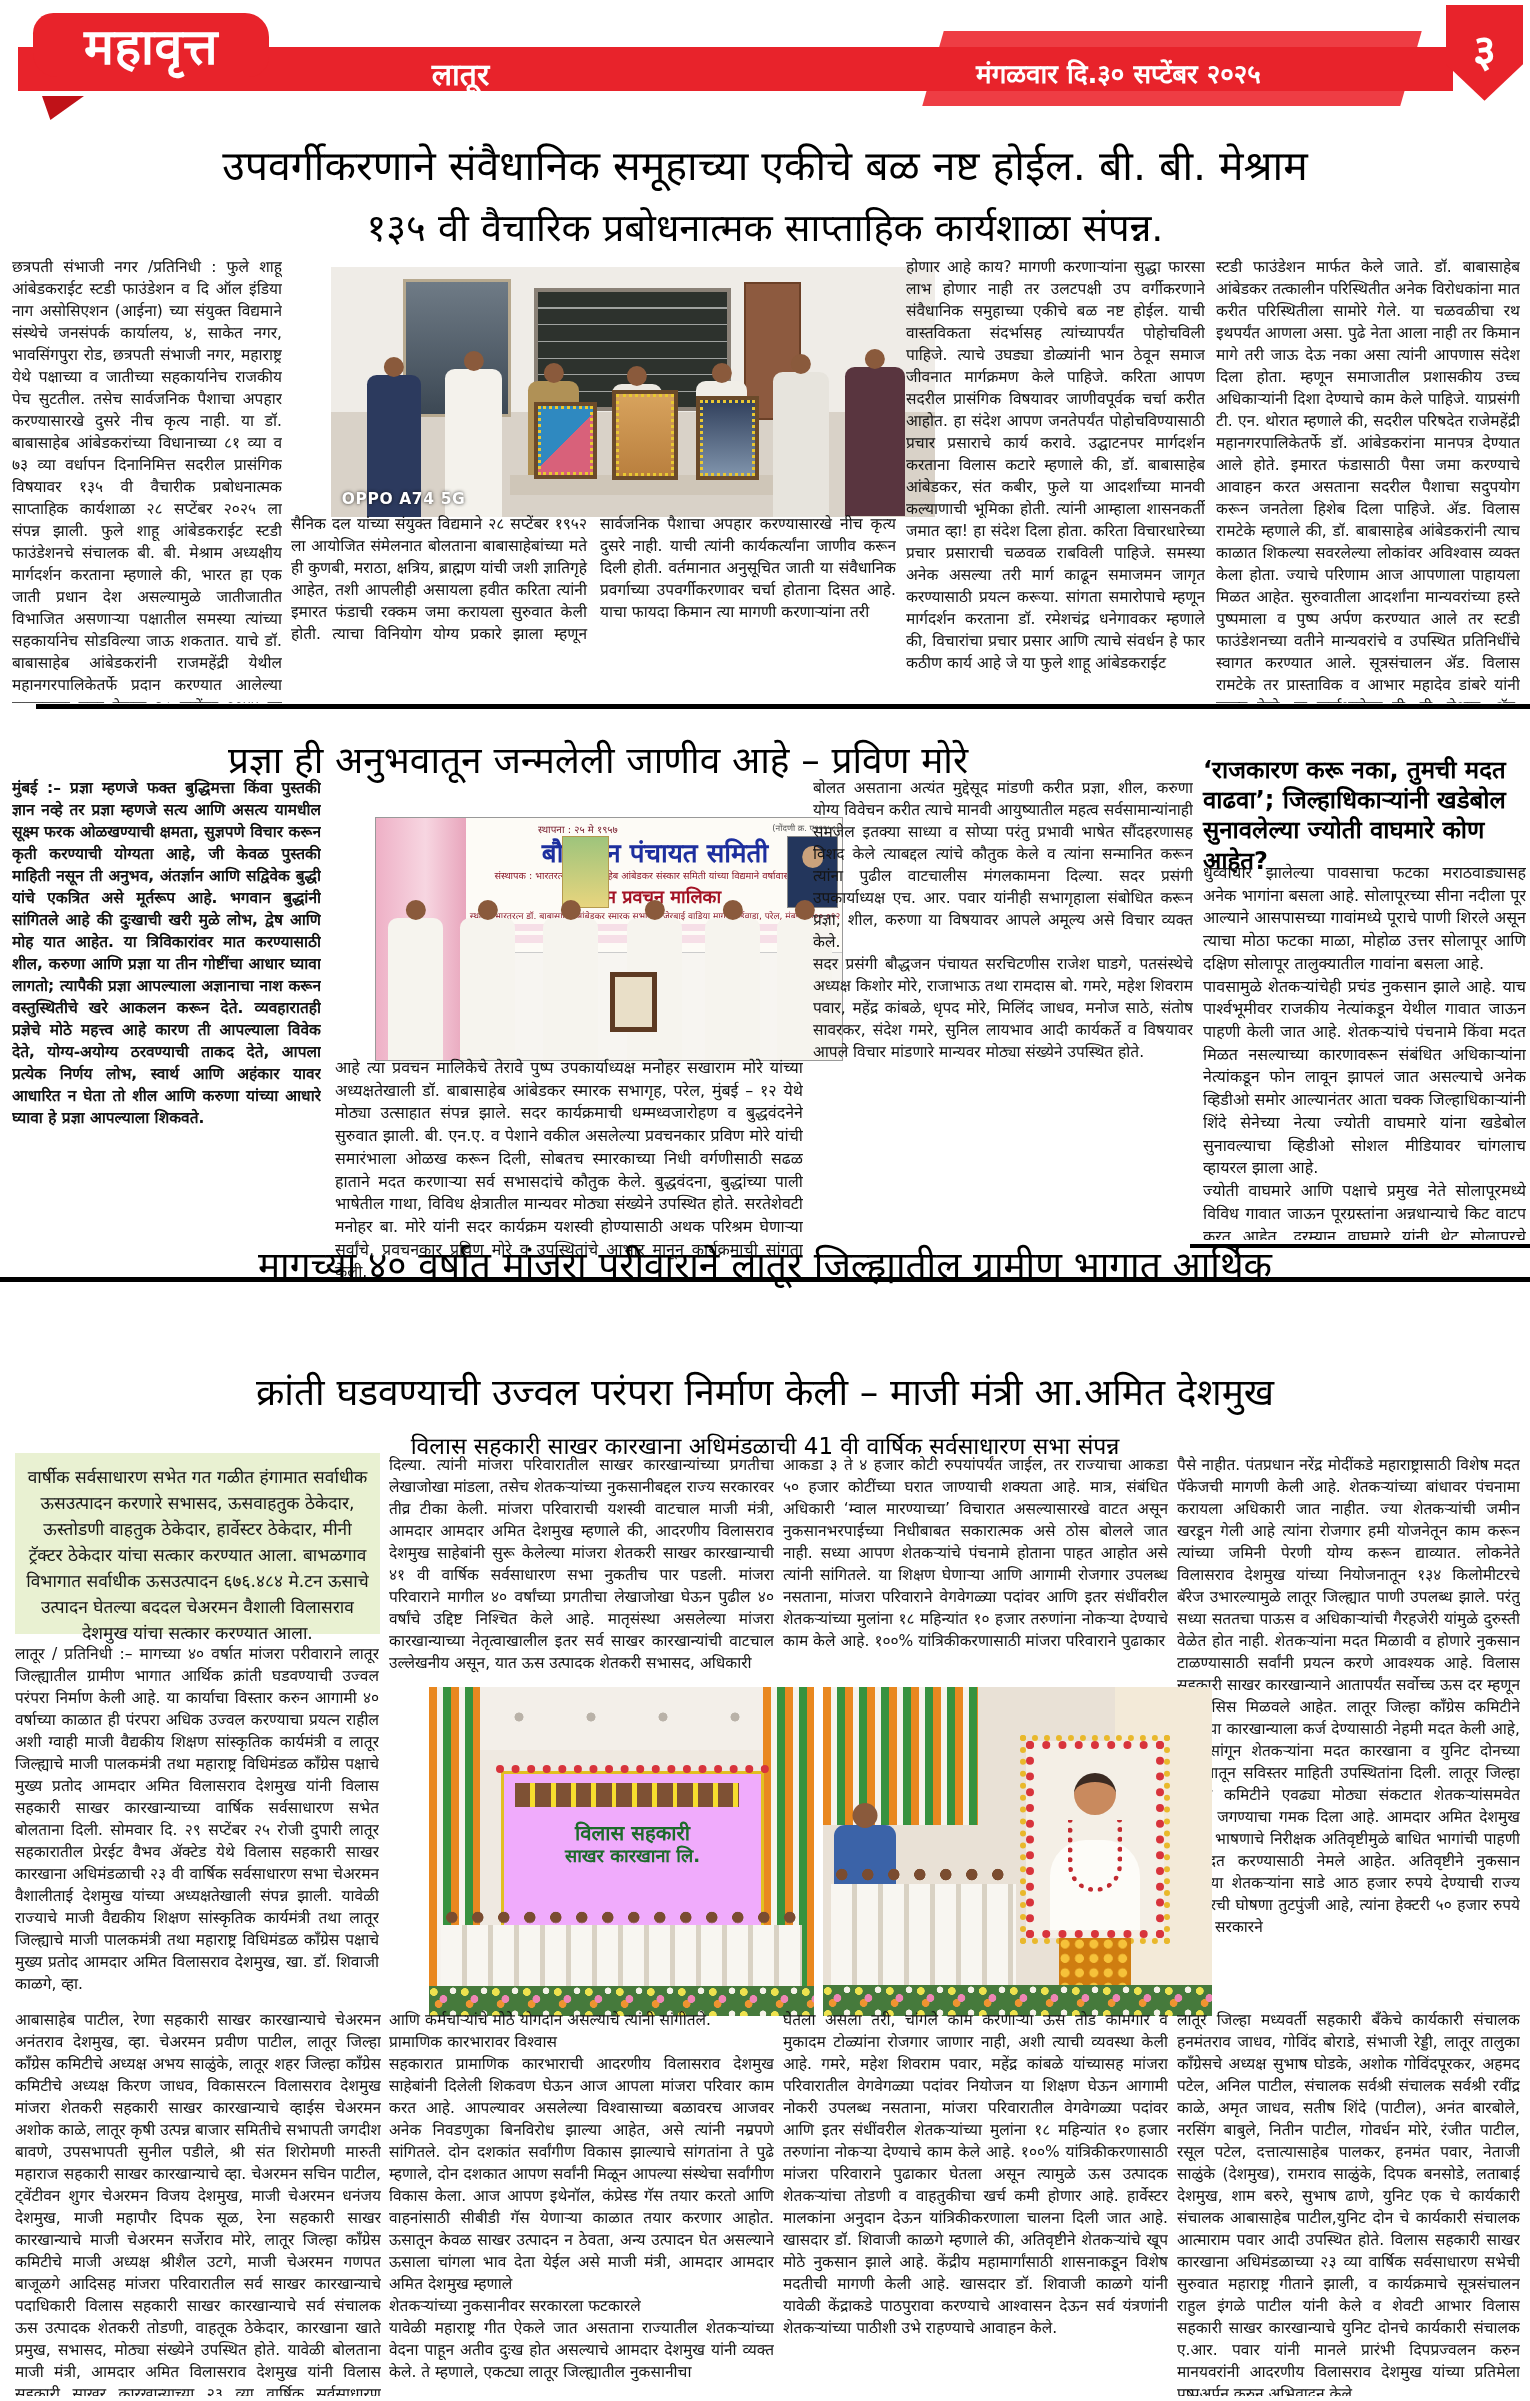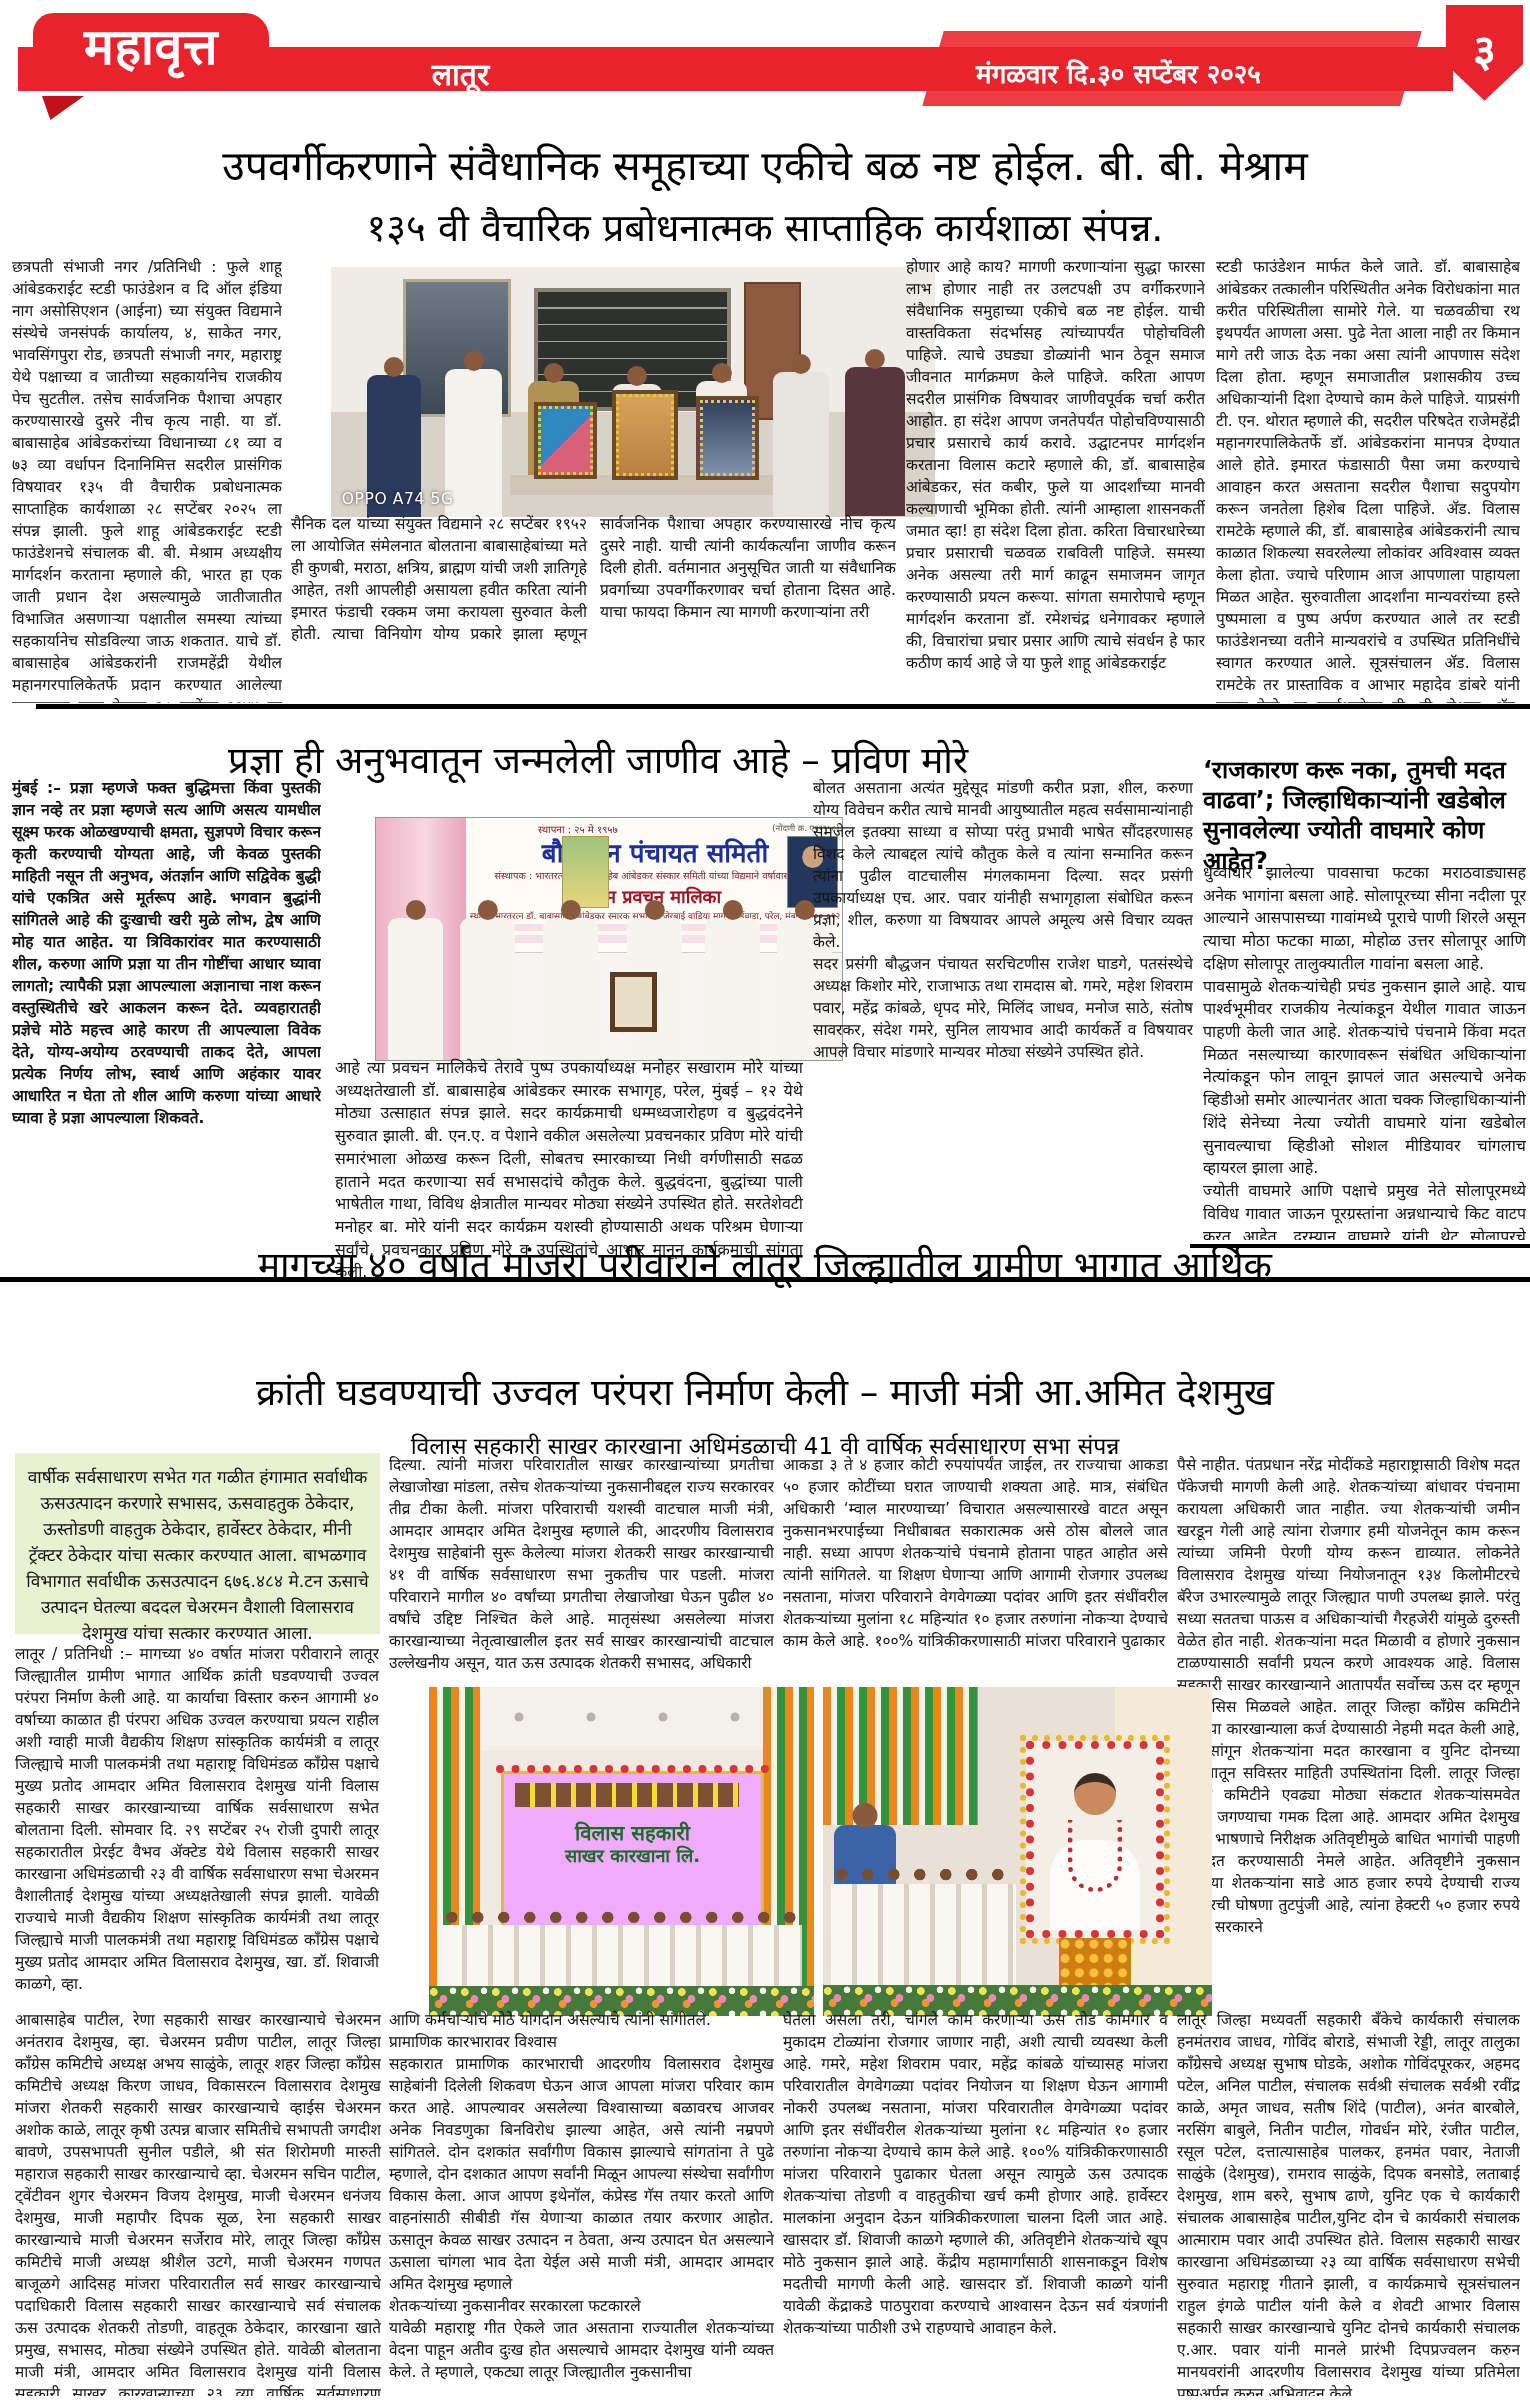--- a/index.html
+++ b/index.html
@@ -47,21 +47,21 @@
   .c-a3-3{left:783px;top:1454px;width:385px;height:220px;}
   .c-a3-4{left:1177px;top:1454px;width:343px;height:550px;}
   .c-a3-b1{left:15px;top:2009px;width:366px;height:387px;}
   .c-a3-b2{left:389px;top:2009px;width:385px;height:387px;}
   .c-a3-b3{left:783px;top:2009px;width:385px;height:387px;}
   .c-a3-b4{left:1177px;top:2009px;width:343px;height:387px;}
   .greenbox{left:15px;top:1453px;width:365px;height:181px;background:#e9f1d2;padding:12px 9.6px;
             font-size:17.3px;line-height:1.5;text-align:center;color:#141414;}
   
   .ph{overflow:hidden;}
-  #photo1{left:291px;top:257px;width:604px;height:250px;background:linear-gradient(180deg,#efece7 0 58%,#d9d2c8 58% 100%);}
+  #photo1{left:291px;top:257px;width:604px;height:250px;background:linear-gradient(180deg,#efece7 0 58%,#d9d2c8 58% 100%);font-weight:bold;}
   #photo1 .cab{left:72px;top:12px;width:108px;height:138px;background:linear-gradient(180deg,#6f7b86,#3c4854);border:3.6px solid #b7a98f;}
   #photo1 .board{left:203px;top:21px;width:197px;height:123px;background:#2d322d;border:4.8px solid #8a8177;
        background-image:repeating-linear-gradient(180deg,transparent 0 15.5px,rgba(255,255,255,.55) 15.5px 16.7px);}
   #photo1 .door{left:413px;top:15px;width:57px;height:138px;background:#8d5a3f;border:2.4px solid #6b4027;}
   .man{position:absolute;border-radius:9.6px 9.6px 0 0;}
   .man::before{content:"";position:absolute;top:-18px;left:50%;transform:translateX(-50%);
                width:20.3px;height:20.3px;border-radius:50%;background:#8a5a3c;}
   #photo1 .m1{left:36px;top:108px;width:54px;height:142px;background:#2c3a5e;}
   #photo1 .m2{left:114px;top:102px;width:57px;height:148px;background:#f4f2ec;}
   #photo1 .m3{left:197px;top:114px;width:51px;height:96px;background:#b09156;}

